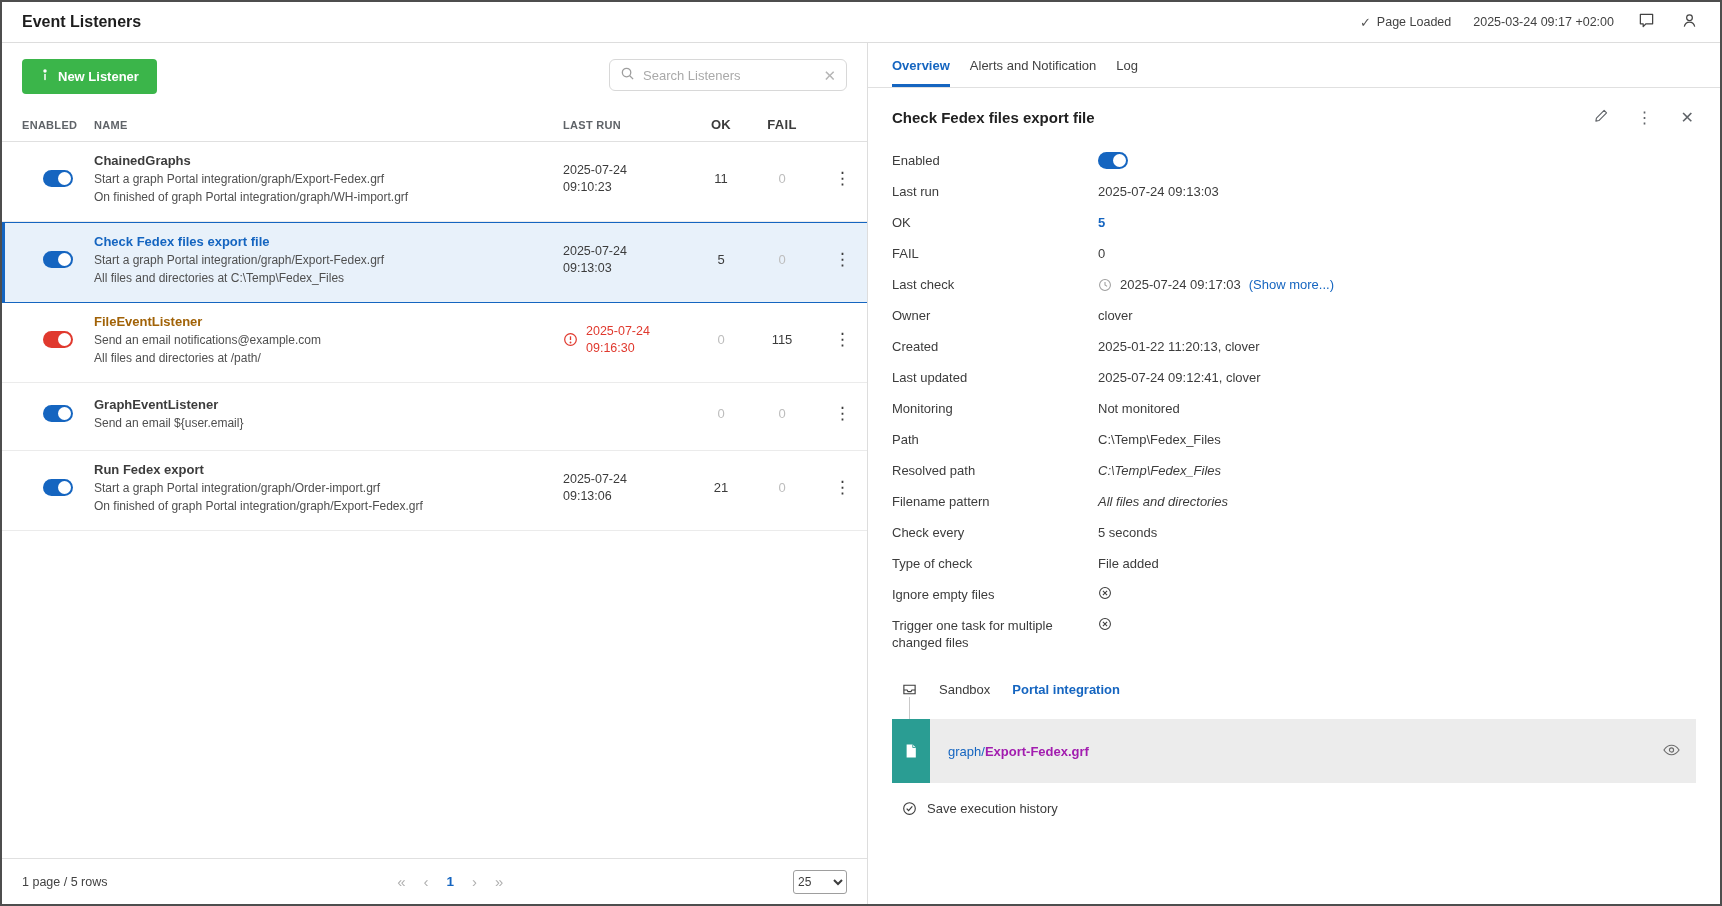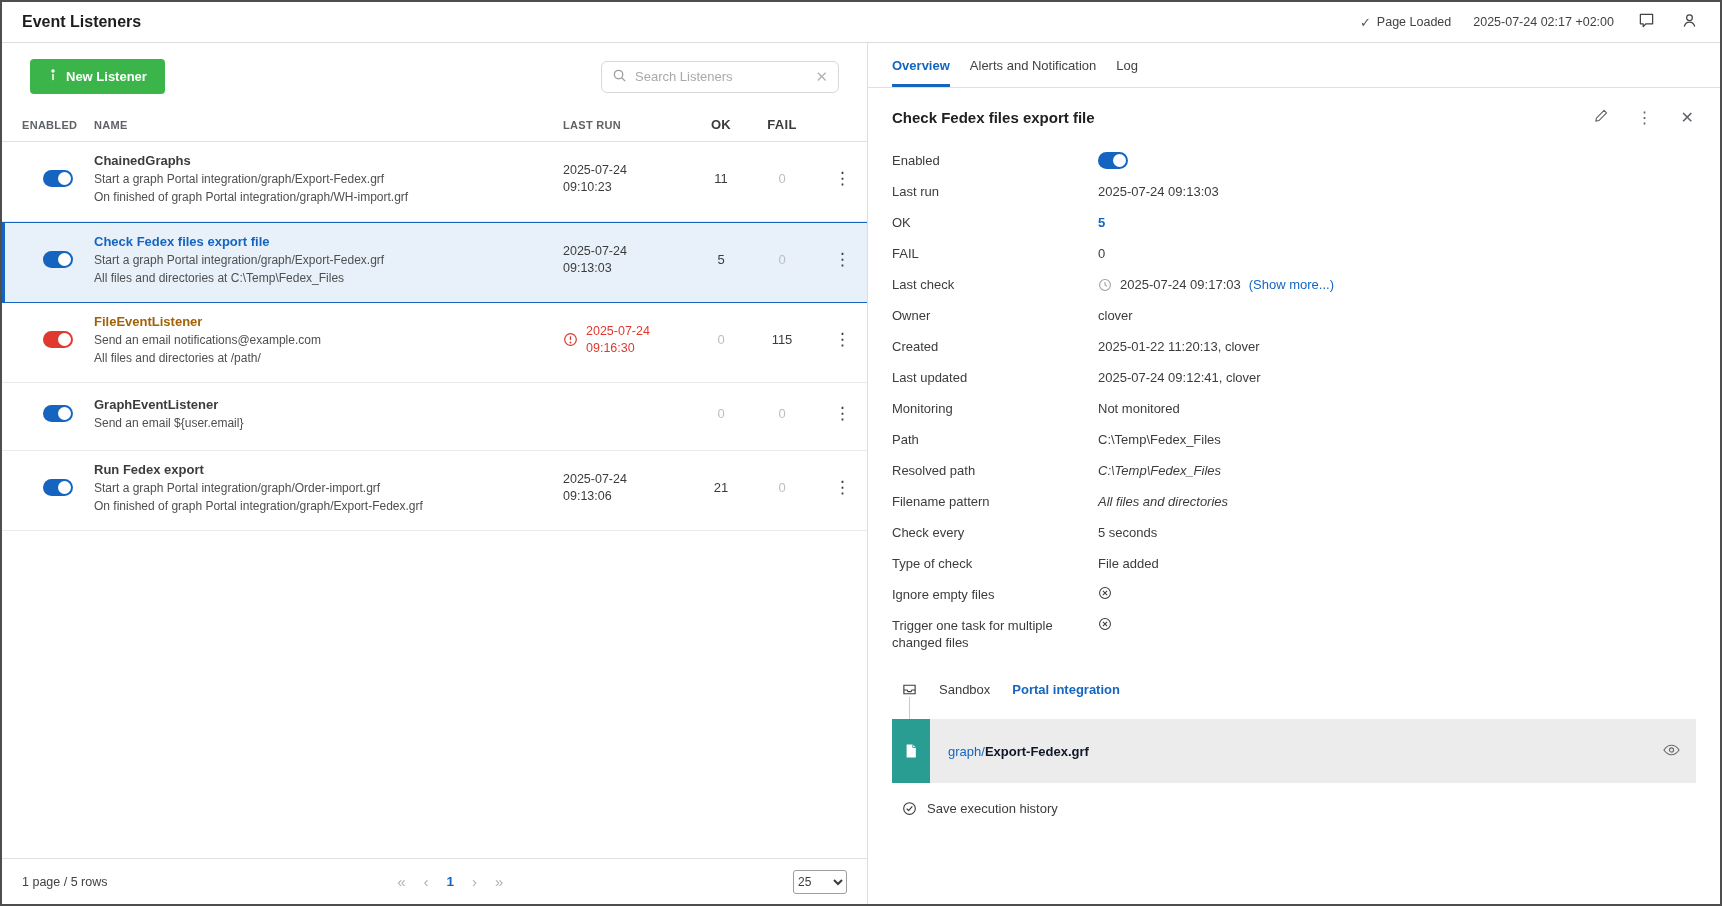--- a/index.html
+++ b/index.html
@@ -13,21 +13,21 @@
   .topbar-right { display:flex; align-items:center; gap:22px; color:#424242; font-size:12.5px; }
   .status { display:flex; align-items:center; gap:6px; }
   .icon-btn { background:none; border:none; cursor:pointer; color:#424242; display:flex; align-items:center; padding:2px; }
 
   
   .main { flex:1; display:flex; min-height:0; }
   .left { width:866px; flex:0 0 866px; border-right:1px solid #ddd; display:flex; flex-direction:column; min-height:0; }
   .right { flex:1; display:flex; flex-direction:column; min-height:0; overflow:hidden; }
 
   
-  .left-toolbar { display:flex; align-items:center; justify-content:space-between; padding:16px 28px 14px; }
+  .left-toolbar { display:flex; justify-content:space-between; padding:16px 20px 14px; }
   .btn-green { display:flex; align-items:center; gap:8px; background:#3bb54a; color:#fff; font-size:13px; font-weight:700; border:none; border-radius:4px; padding:9px 18px; cursor:pointer; }
   .searchbox { display:flex; align-items:center; gap:8px; width:238px; height:32px; border:1px solid #d8d8d8; border-radius:6px; padding:0 10px; color:#9e9e9e; background:#fff; }
   .searchbox input { flex:1; border:none; outline:none; font-size:13px; font-family:inherit; color:#3c3c3c; min-width:0; }
   .searchbox input::placeholder { color:#a9a9a9; }
   .clear-x { background:none; border:none; color:#b5b5b5; font-size:15px; cursor:pointer; line-height:1; }
 
   
   .tgrid { display:grid; grid-template-columns:72px 1fr 130px 56px 66px 44px; align-items:center; padding:0 8px 0 20px; }
   .thead { height:34px; border-bottom:1px solid #e0e0e0; font-size:11px; font-weight:700; letter-spacing:.3px; color:#5f6368; }
   .thead .c-ok, .thead .c-fail { text-align:center; }
@@ -81,39 +81,39 @@
   .icon.dark { color:#3c3c3c; }
 
   
   .detail-lower { padding:0 24px; }
   .sandbox-row { display:flex; align-items:center; gap:22px; margin:24px 0 0 10px; }
   .connector { width:1px; height:22px; background:#c9c9c9; margin-left:17px; }
   .graph-bar { display:flex; align-items:stretch; height:64px; background:#ececec; }
   .graph-icon-box { width:38px; flex:0 0 38px; background:#2a9d93; display:flex; align-items:center; justify-content:center; }
   .graph-label { flex:1; display:flex; align-items:center; padding-left:18px; font-size:13px; }
   .graph-label .prefix { color:#1565c0; }
-  .graph-label .file { color:#0f172a; font-weight:700; }
+  .graph-label .file { color:#a21caf; font-weight:700; }
   .graph-eye { display:flex; align-items:center; padding-right:16px; color:#6b6b6b; }
   .save-row { display:flex; align-items:center; gap:10px; margin:18px 0 0 10px; color:#3c3c3c; }
 
   .check-glyph { color:#555; font-size:13px; }
 </style>
 </head>
 <body>
 
 <div class="window">
 
   <header class="topbar">
     <h1>Event Listeners</h1>
     <div class="topbar-right">
       <span class="status">
         <span class="check-glyph">✓</span>
         <span>Page Loaded</span>
       </span>
-      <span>2025-07-24 02:17 +02:00</span>
+      <span>2025-03-24 09:17 +02:00</span>
       <button class="icon-btn">
         <span><svg viewBox="0 0 18 18" width="17" height="17">
               <path d="M2.5 2.5h13v10h-7l-3 3v-3h-3z" fill="none" stroke="currentColor" stroke-width="1.3" stroke-linejoin="round"></path>
             </svg></span>
       </button>
       <button class="icon-btn">
         <span><svg viewBox="0 0 18 18" width="17" height="17">
               <circle cx="9" cy="6" r="3" fill="none" stroke="currentColor" stroke-width="1.3"></circle>
               <path d="M3.5 15.5c.7-3 2.8-4.7 5.5-4.7s4.8 1.7 5.5 4.7" fill="none" stroke="currentColor" stroke-width="1.3"></path>
             </svg></span>

